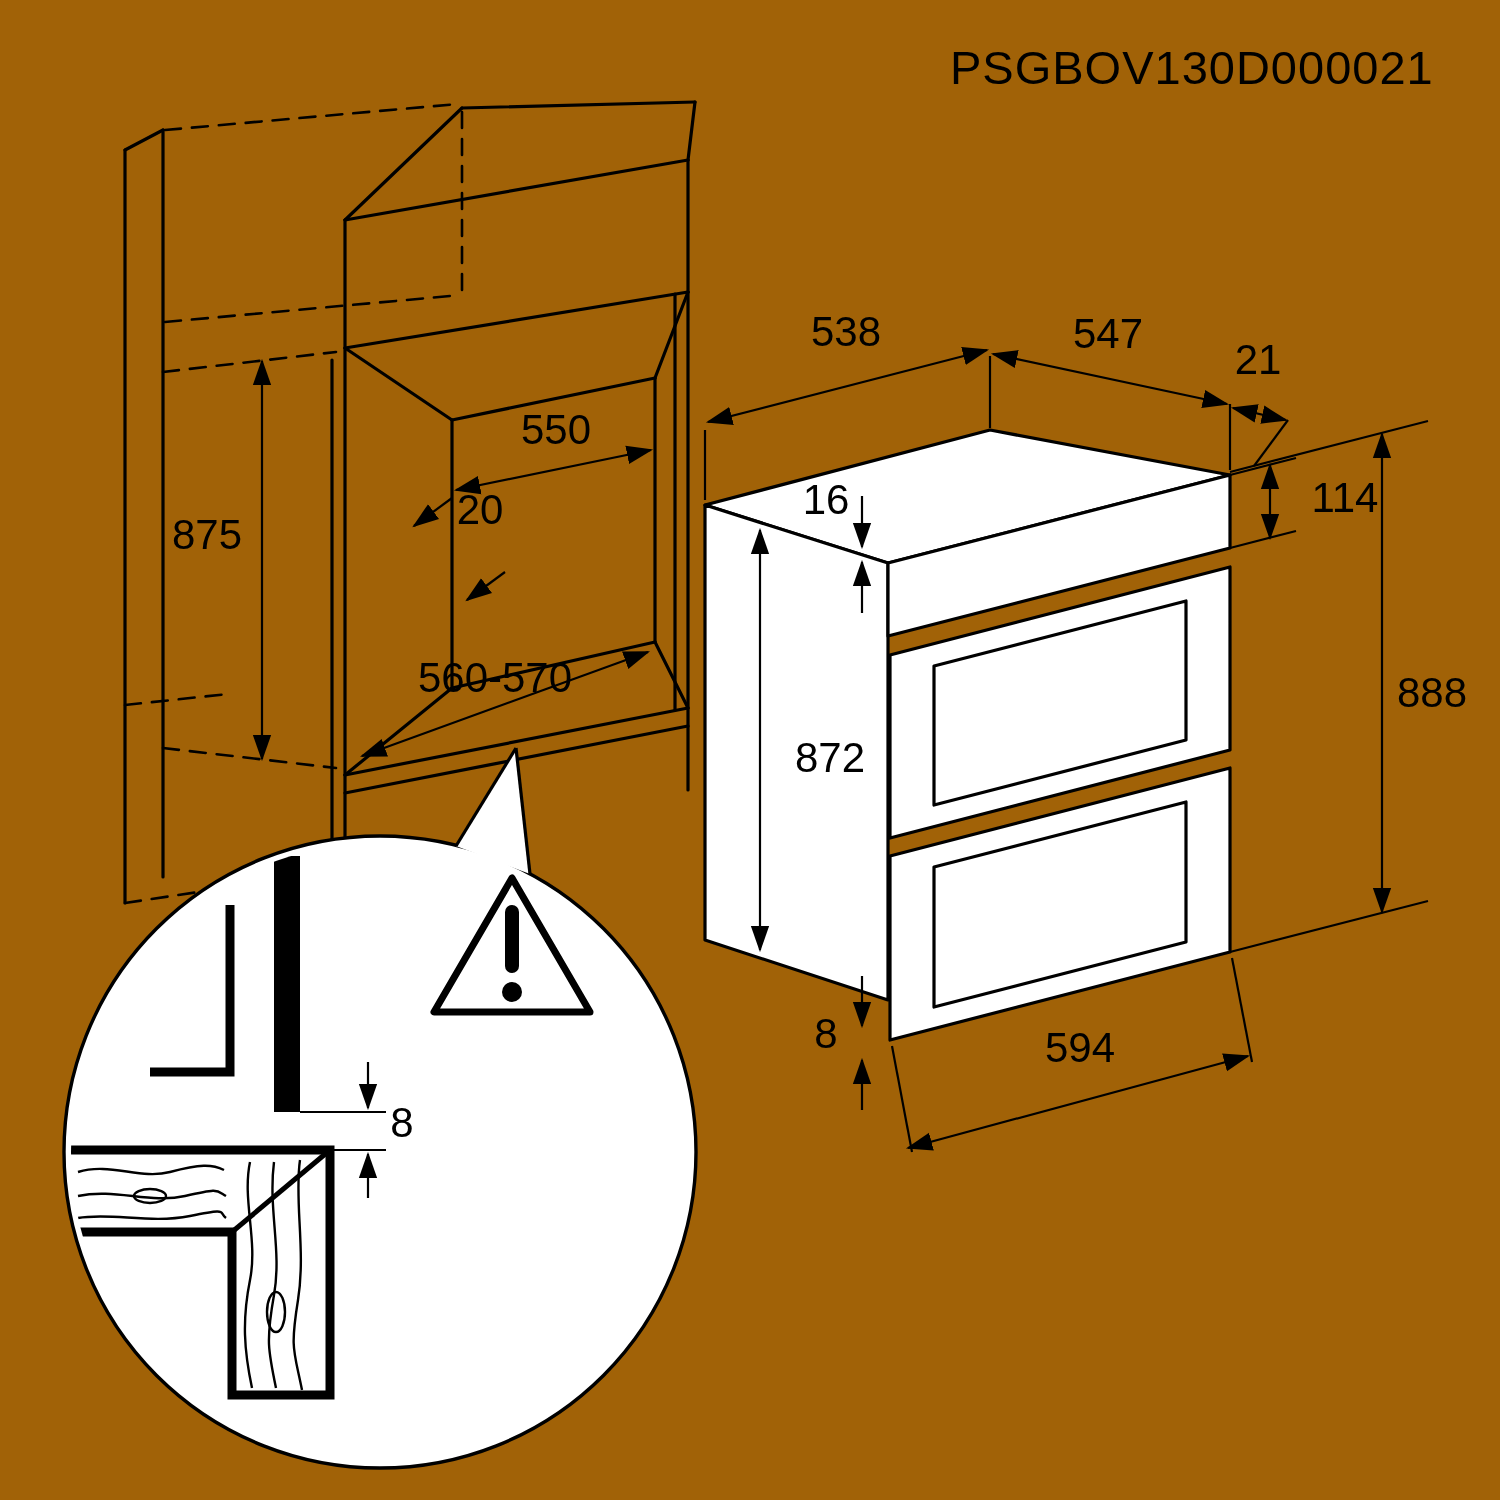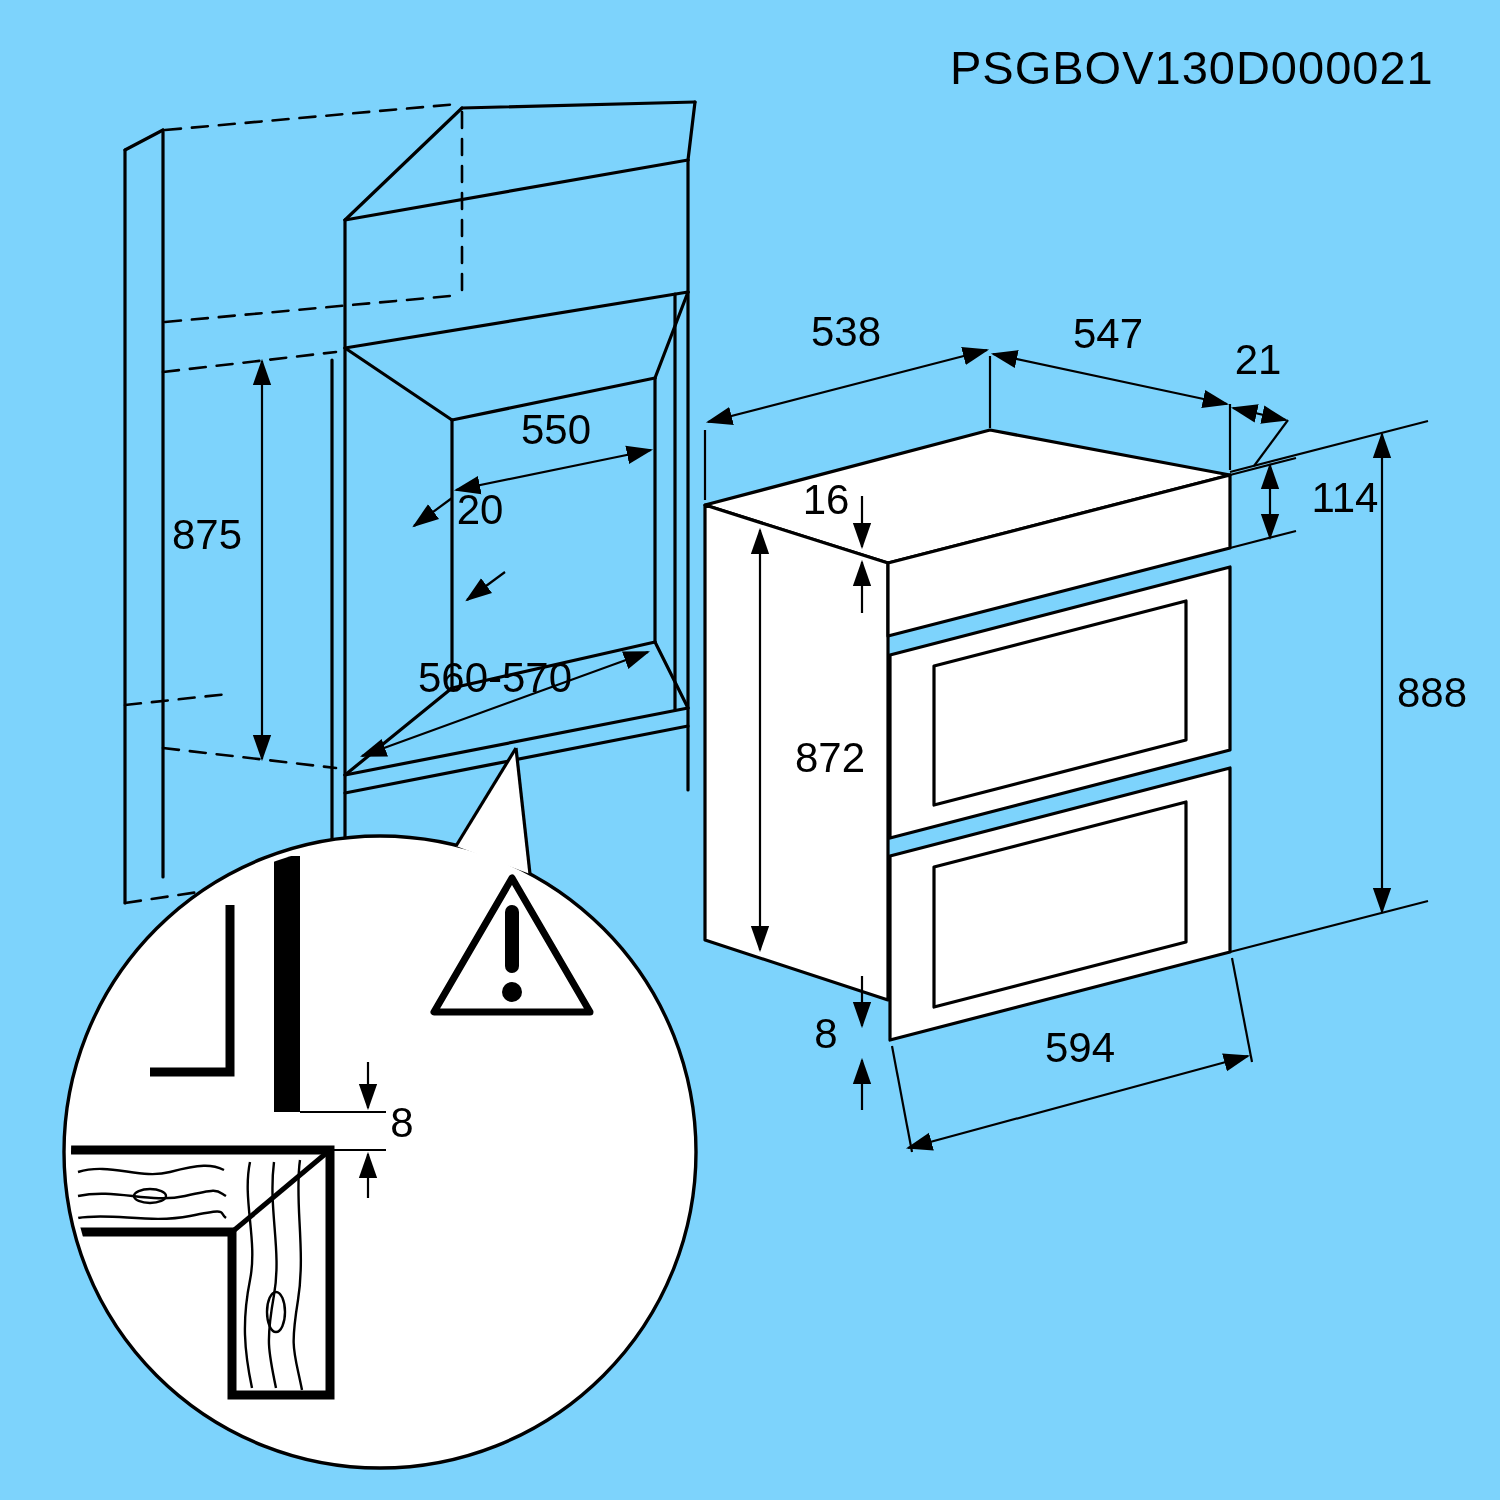--- a/index.html
+++ b/index.html
@@ -1,16 +1,16 @@
 <!DOCTYPE html>
 <html><head>
 <meta charset="utf-8">
 <style>
   html,body{margin:0;padding:0;background:#fff;}
-  .stage{position:relative;width:1500px;height:1500px;background:#7dd3fc;overflow:hidden;
+  .stage{position:relative;width:1500px;height:1500px;background:#a16207;overflow:hidden;
          font-family:"Liberation Sans",sans-serif;}
   svg{position:absolute;left:0;top:0;}
   text{font-family:"Liberation Sans",sans-serif;fill:#000;stroke:none;}
   .dimtxt{font-size:42px;}
   .titletxt{font-size:47px;letter-spacing:1px;}
 </style>
 </head>
 <body>
 
 <div class="stage">

